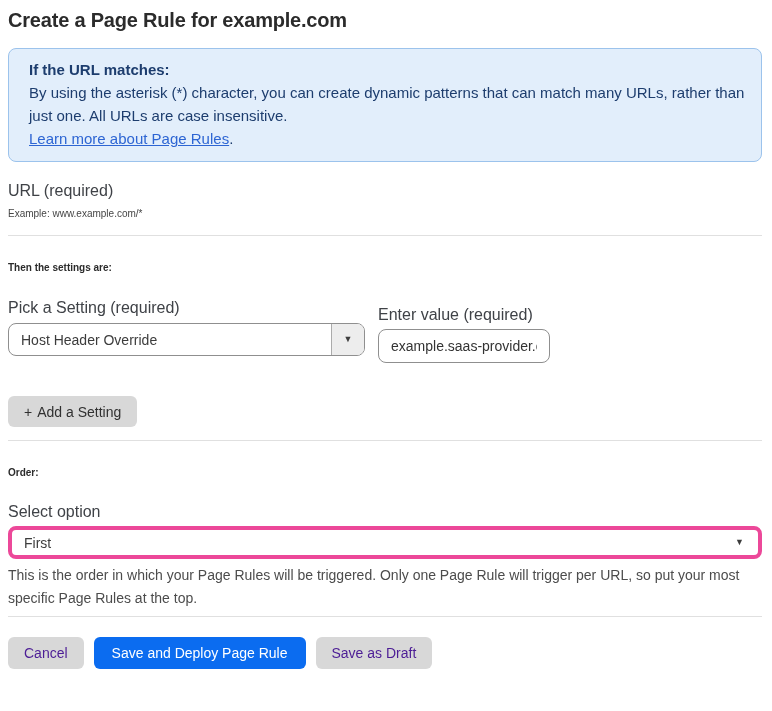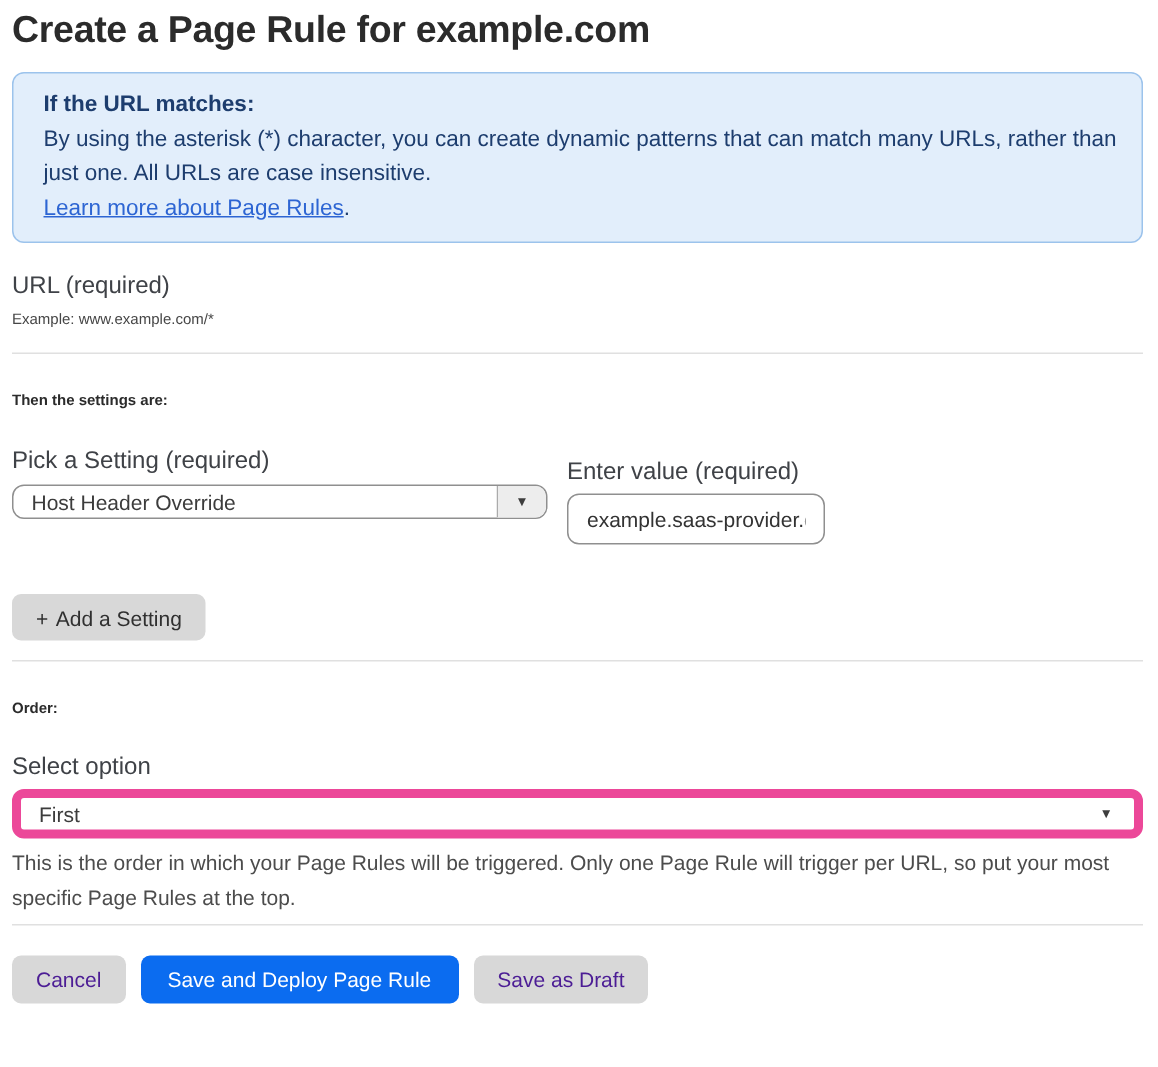--- a/index.html
+++ b/index.html
@@ -8,21 +8,21 @@
     width: 772px;
     height: 711px;
     background: #ffffff;
     font-family: "Liberation Sans", "DejaVu Sans", sans-serif;
     color: #2e2e2e;
     overflow: hidden;
   }
   .page { padding: 9px 10px 0 8px; }
 
   .title {
-    font-size: 25px;
+    font-size: 20px;
     font-weight: bold;
     color: #2b2b2b;
     margin: 0;
     line-height: 23px;
     letter-spacing: -0.2px;
   }
 
   .info-box {
     margin-top: 16px;
     background: #e2eefb;
@@ -82,21 +82,21 @@
     margin: 23px 0 0 0;
     line-height: 17px;
   }
 
   .settings-row { display: flex; margin-top: 24px; }
   .setting-col { width: 357px; }
   .value-col { margin-left: 13px; padding-top: 7px; width: 172px; }
 
   .select-box {
     margin-top: 7px;
-    height: 23px;
+    height: 33px;
     border: 1px solid #8f8f8f;
     border-radius: 8px;
     background: #ffffff;
     display: flex;
     align-items: center;
     cursor: pointer;
   }
   .select-text {
     flex: 1;
     padding: 0 12px;
@@ -136,21 +136,21 @@
     cursor: pointer;
     display: inline-flex;
     align-items: center;
     gap: 5px;
   }
   .add-btn .plus { font-size: 14px; color: #303030; }
 
   .order-select {
     margin-top: 6px;
     height: 33px;
-    border: 6px solid #ec4899;
+    border: 4px solid #ec4899;
     border-radius: 8px;
     background: #ffffff;
     display: flex;
     align-items: center;
     justify-content: space-between;
     padding: 0 14px 0 12px;
     cursor: pointer;
     font-size: 14px;
     color: #3c3c3c;
   }

